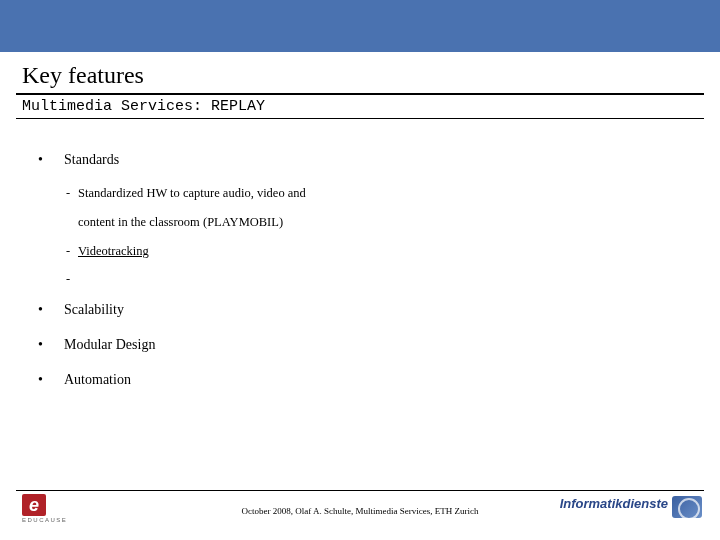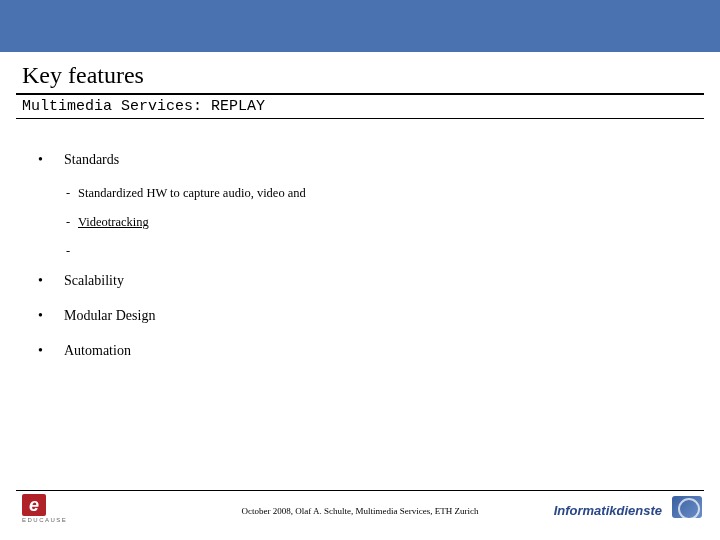--- a/index.html
+++ b/index.html
@@ -113,22 +113,22 @@
     font-size: 6px;
     letter-spacing: 1.5px;
     color: #666;
     margin-top: 1px;
   }
   .logo-right {
     position: absolute;
     right: 18px;
     top: 496px;
     display: flex;
-    align-items: flex-end;
-    gap: 10px;
+    align-items: flex-start;
+    gap: 4px;
   }
   .logo-right .word {
     font-family: Arial, sans-serif;
     font-style: italic;
     font-weight: bold;
     font-size: 13px;
     color: #2a4788;
   }
   .logo-right .swirl {
     width: 30px;
@@ -163,20 +163,21 @@
 
   <div class="bullet-row">
     <span class="bullet">•</span>
     <span>Standards</span>
   </div>
 
   <div class="dash-row">
     <span class="dash">-</span>
     <span>Standardized HW to capture audio, video and</span>
   </div>
+  <div class="dash-cont">content in the classroom (PLAYMOBIL)</div>
 
   <div class="dash-row">
     <span class="dash">-</span>
     <span class="underline">Videotracking</span>
   </div>
 
   <div class="dash-row">
     <span class="dash">-</span>
   </div>
 

